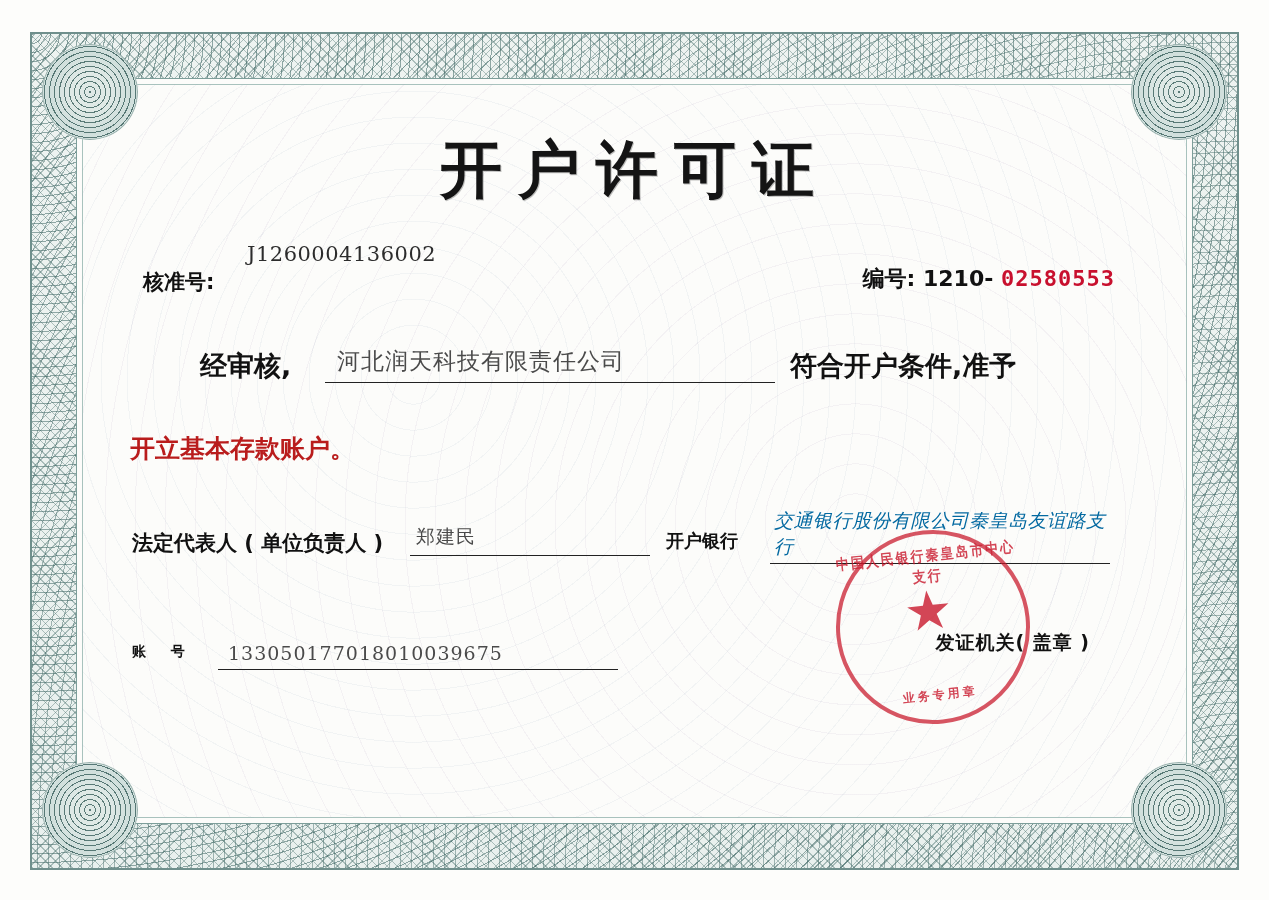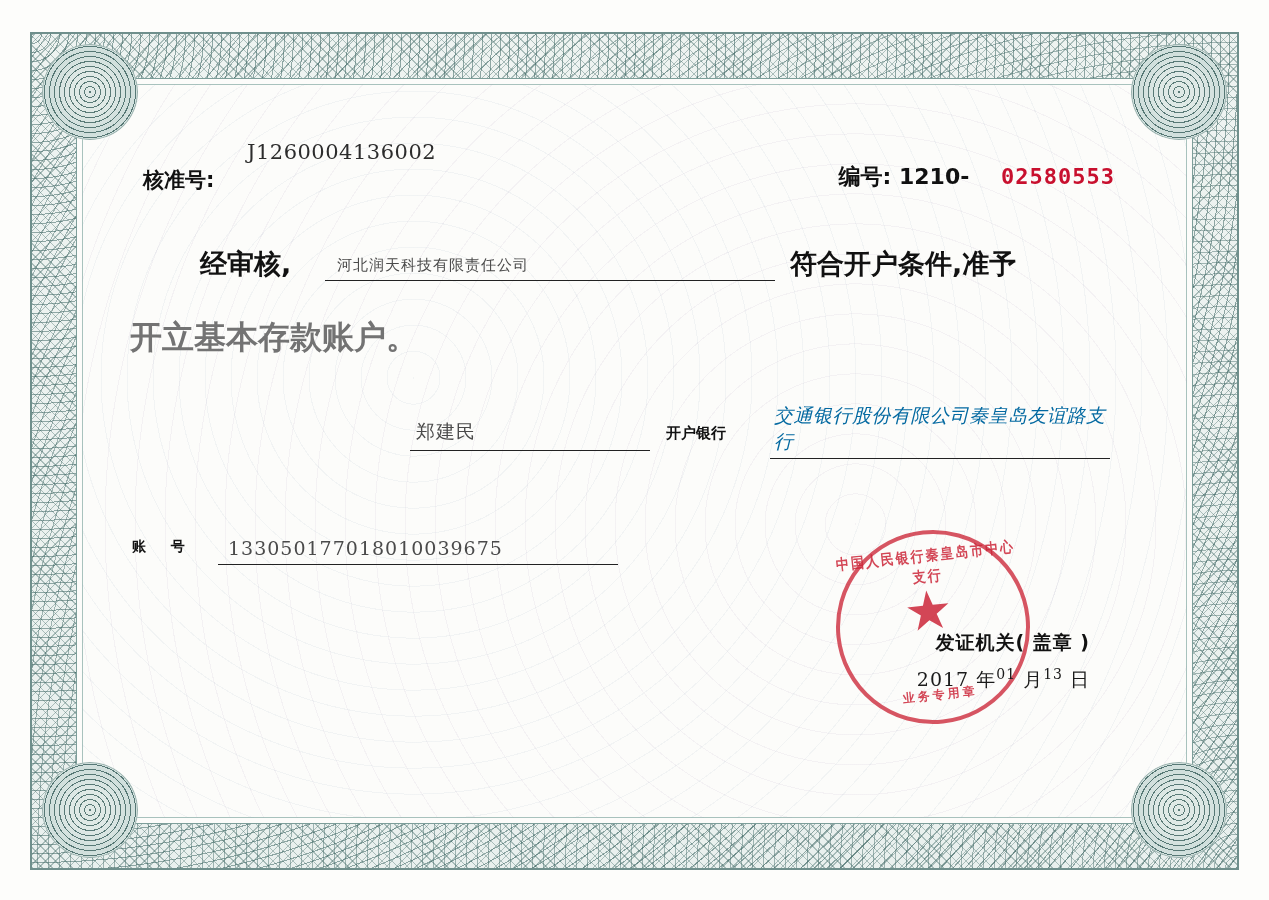--- a/index.html
+++ b/index.html
@@ -130,21 +130,20 @@
     font-size: 22px;
     font-weight: bold;
     color: #111;
     white-space: nowrap;
   }
   .serial-block .serial-num {
     color: #c8102e;
     font-family: "DejaVu Sans Mono", "Liberation Mono", monospace;
     font-weight: bold;
     letter-spacing: 1px;
-    margin-left: 24px;
   }
 
   .body-line1 {
     position: relative;
     margin-top: 44px;
     height: 50px;
     font-size: 27px;
     font-weight: bold;
     color: #111;
   }
@@ -159,37 +158,37 @@
     left: 215px;
     top: 0;
     width: 450px;
     border-bottom: 1.5px solid #222;
     height: 40px;
   }
   .fill-blank .handwriting {
     position: absolute;
     left: 12px;
     bottom: 5px;
-    font-size: 15px;
+    font-size: 23px;
     font-weight: normal;
     color: #4a4a4a;
     letter-spacing: 1px;
     white-space: nowrap;
   }
   .body-line1 .seg-b {
     position: absolute;
     left: 680px;
     top: 6px;
   }
   .body-line2 {
-    margin-top: 26px;
+    margin-top: 40px;
     margin-left: 20px;
-    font-size: 32px;
-    font-weight: bold;
-    color: #737373;
+    font-size: 25px;
+    font-weight: bold;
+    color: #b91c1c;
   }
 
   .row-rep {
     position: relative;
     margin-top: 50px;
     height: 56px;
   }
   .rep-label {
     position: absolute;
     left: 22px;
@@ -212,21 +211,21 @@
     bottom: 5px;
     font-size: 19px;
     color: #4a4a4a;
     letter-spacing: 1px;
     text-align: right;
   }
   .bank-label {
     position: absolute;
     left: 556px;
     top: 14px;
-    font-size: 15px;
+    font-size: 18px;
     font-weight: bold;
     color: #111;
   }
   .bank-blank {
     position: absolute;
     left: 660px;
     top: 0;
     width: 340px;
     height: 48px;
     border-bottom: 1.5px solid #222;
@@ -372,20 +371,21 @@
   <div class="border-inner-mask"></div>
   <div class="watermark"></div>
 
   <div class="rosette tl"></div>
   <div class="rosette tr"></div>
   <div class="rosette bl"></div>
   <div class="rosette br"></div>
 
   <div class="content">
 
+    <div class="doc-title">开户许可证</div>
 
     <div class="row-approval">
       <span class="approval-label">核准号:</span>
       <span class="approval-value">J1260004136002</span>
       <span class="serial-block">
         <span>编号:</span>
         <span>1210-</span>
         <span class="serial-num">02580553</span>
       </span>
     </div>
@@ -394,20 +394,21 @@
       <span class="seg-a">经审核,</span>
       <span class="fill-blank">
         <span class="handwriting">河北润天科技有限责任公司</span>
       </span>
       <span class="seg-b">符合开户条件,准予</span>
     </div>
 
     <div class="body-line2">开立基本存款账户。</div>
 
     <div class="row-rep">
+      <span class="rep-label">法定代表人 ( 单位负责人 )</span>
       <span class="rep-blank">
         <span class="handwriting">郑建民</span>
       </span>
       <span class="bank-label">开户银行</span>
       <span class="bank-blank">
         <span class="handwriting">交通银行股份有限公司秦皇岛友谊路支行</span>
       </span>
     </div>
 
     <div class="row-account">
@@ -422,22 +423,16 @@
         <div class="arc">中国人民银行秦皇岛市中心支行</div>
       </div>
       <div class="seal-star">
         <span>★</span>
       </div>
       <div class="seal-bottom-text">业务专用章</div>
     </div>
 
     <div class="issuer-block">
       <div class="issuer-label">发证机关( 盖章 )</div>
-      <div class="issue-date">
-        <span class="num">2017</span>
-        <span>年</span><span class="sm">01</span>
-        <span>月</span><span class="sm">13</span>
-        <span>日</span>
-      </div>
     </div>
 
   </div>
 </div>
 
 </body></html>

